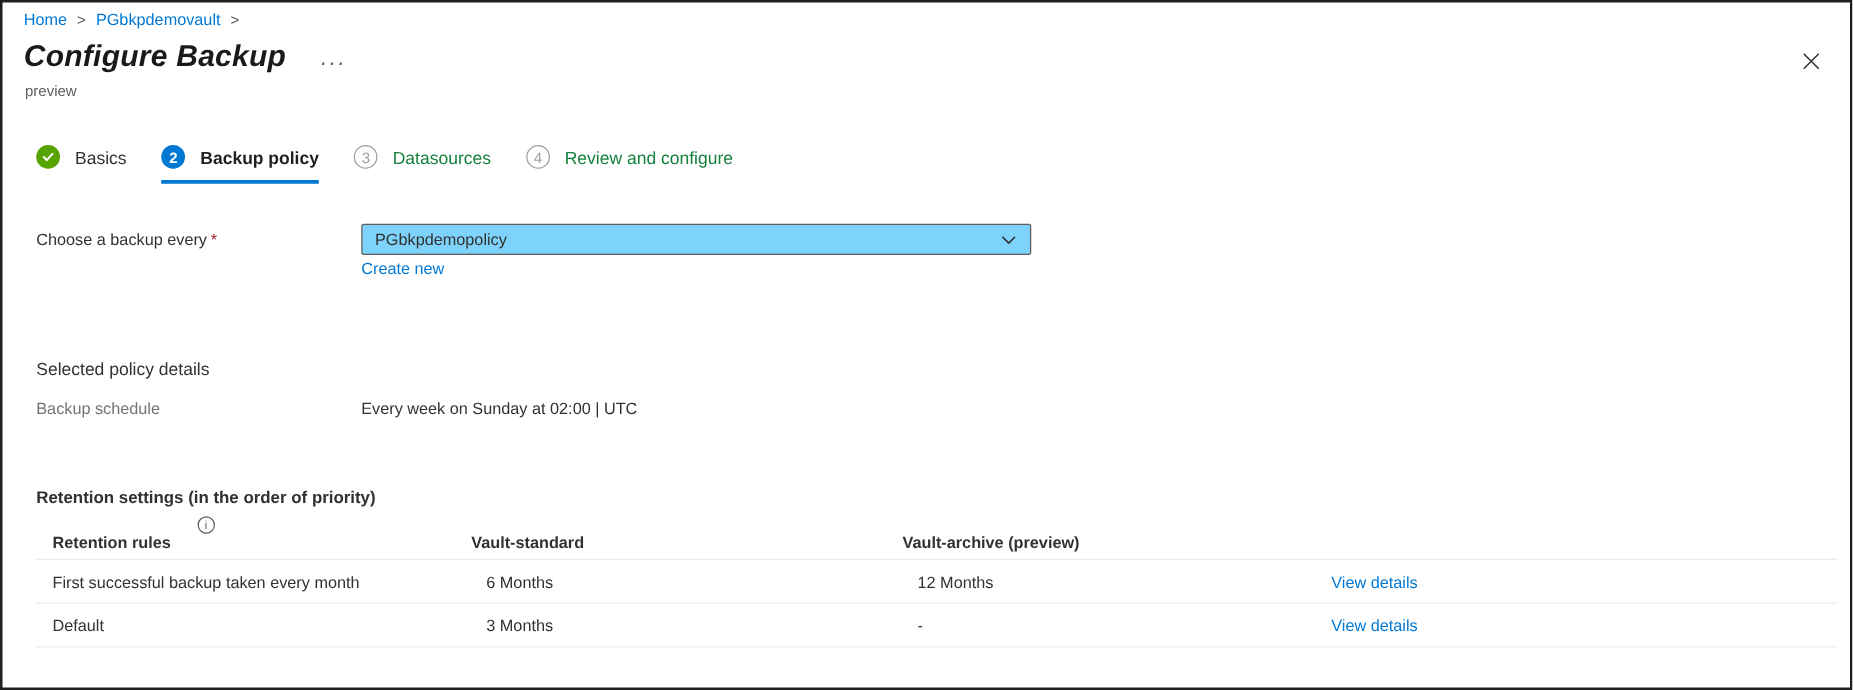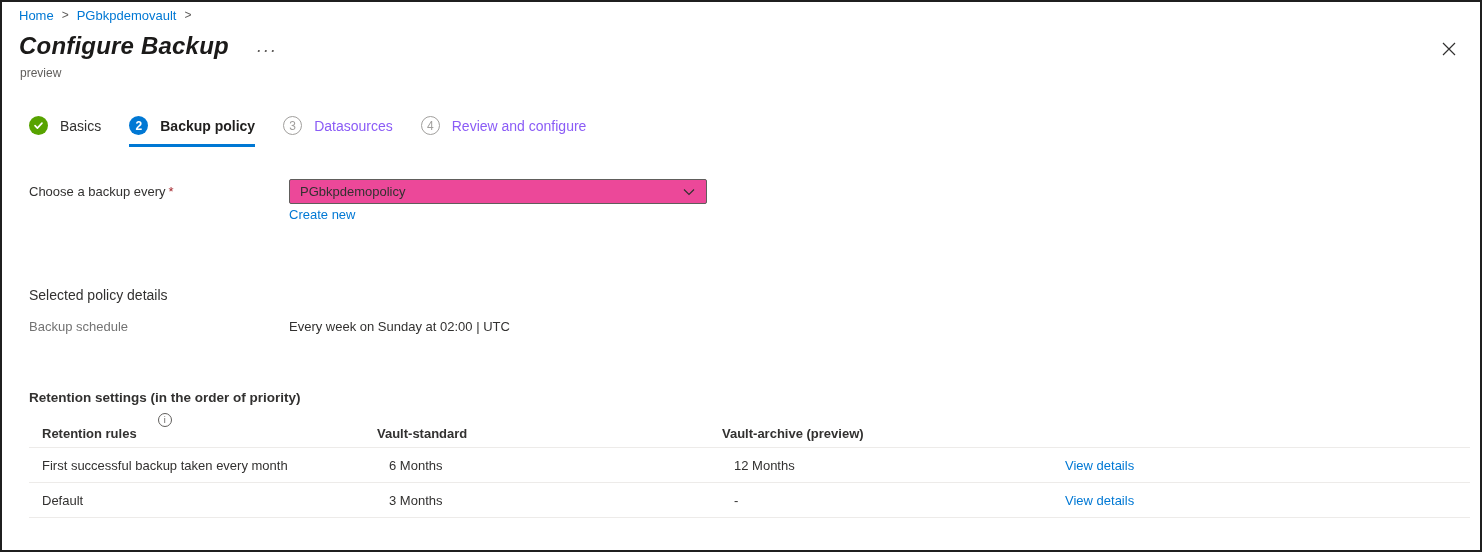--- a/index.html
+++ b/index.html
@@ -19,20 +19,21 @@
     overflow: hidden;
   }
 
   
   .breadcrumb {
     position: absolute;
     top: 6px;
     left: 17px;
     font-size: 13px;
     display: flex;
+    align-items: center;
     gap: 8px;
   }
   .breadcrumb a {
     color: #0078d4;
     text-decoration: none;
     cursor: pointer;
   }
   .breadcrumb .sep { color: #605e5c; font-size: 12px; }
 
   
@@ -93,21 +94,21 @@
     align-items: center;
     gap: 12px;
     padding-bottom: 9px;
     border-bottom: 3px solid transparent;
     cursor: pointer;
     font-size: 14px;
   }
   .tab.active { border-bottom-color: #0078d4; }
   .tab.active .tab-label { font-weight: 700; color: #201f1e; }
   .tab.disabled { cursor: default; }
-  .tab.disabled .tab-label { color: #8b5cf6; }
+  .tab.disabled .tab-label { color: #15803d; }
   .tab-label { color: #323130; white-space: nowrap; }
   .step-circle {
     width: 19px;
     height: 19px;
     border-radius: 50%;
     display: flex;
     align-items: center;
     justify-content: center;
     font-size: 12px;
     font-weight: 700;
@@ -123,25 +124,25 @@
     top: 182px;
     left: 27px;
     font-size: 13px;
     color: #323130;
   }
   .required { color: #a4262c; margin-left: 3px; }
   .dropdown {
     position: absolute;
     top: 177px;
     left: 287px;
-    width: 418px;
+    width: 536px;
     height: 25px;
     border: 1px solid #605e5c;
     border-radius: 2px;
-    background: #ec4899;
+    background: #7dd3fc;
     display: flex;
     align-items: center;
     justify-content: space-between;
     padding: 0 10px;
     font-size: 13px;
     cursor: pointer;
     text-align: center;
   }
   .dropdown-value { color: #323130; }
   .link {

